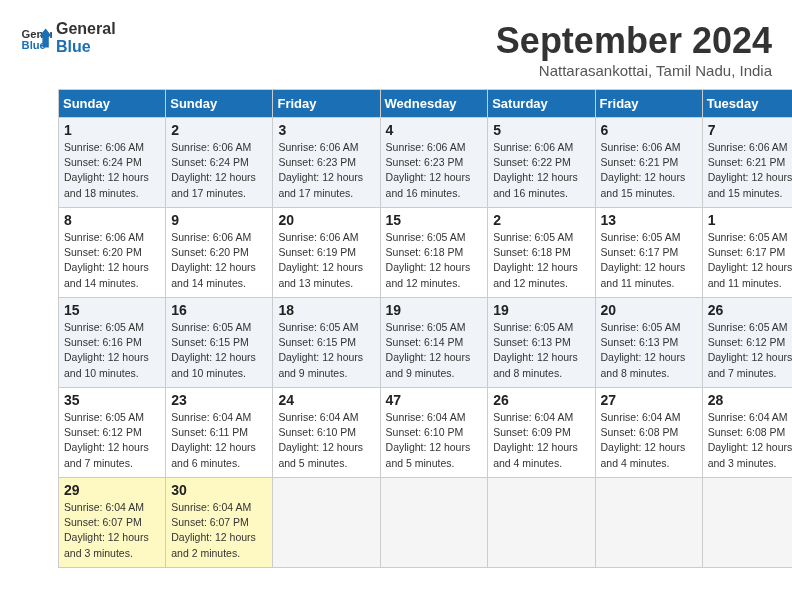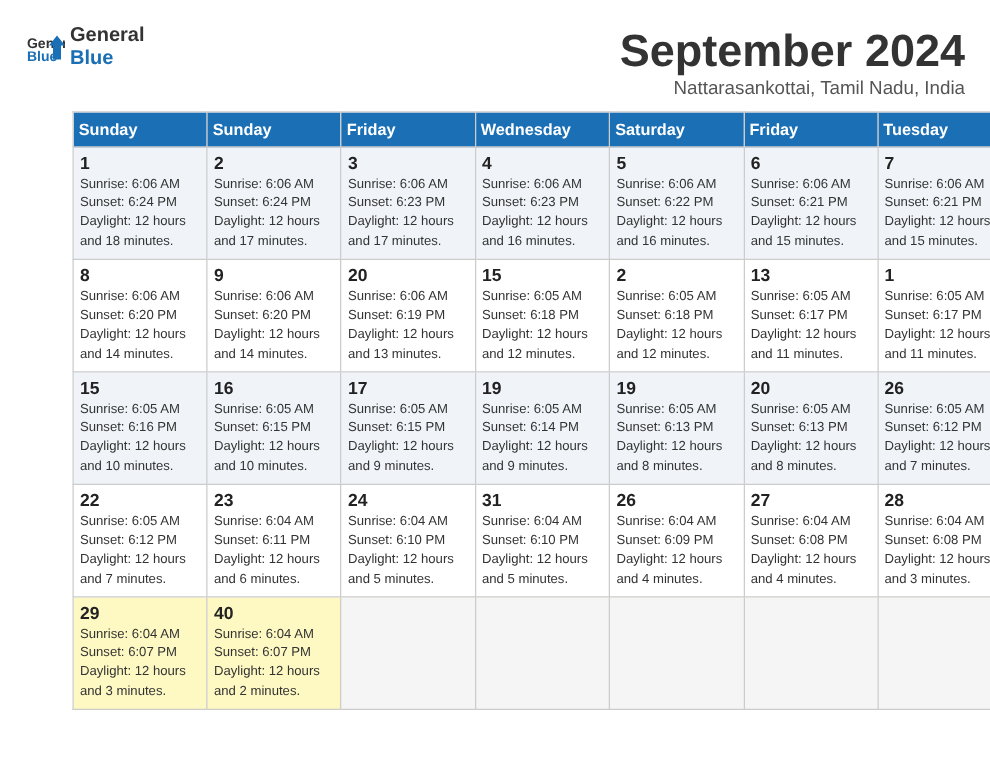--- a/index.html
+++ b/index.html
@@ -181,21 +181,21 @@
       <tr style="background: rgb(240, 244, 248); padding-left: 32px;">
         <td>
           <span class="day-num">15</span>
           <div class="day-info">Sunrise: 6:05 AM<br>Sunset: 6:16 PM<br>Daylight: 12 hours<br>and 10 minutes.</div>
         </td>
         <td>
           <span class="day-num">16</span>
           <div class="day-info">Sunrise: 6:05 AM<br>Sunset: 6:15 PM<br>Daylight: 12 hours<br>and 10 minutes.</div>
         </td>
         <td>
-          <span class="day-num">17</span>
+          <span class="day-num">18</span>
           <div class="day-info">Sunrise: 6:05 AM<br>Sunset: 6:15 PM<br>Daylight: 12 hours<br>and 9 minutes.</div>
         </td>
         <td>
           <span class="day-num">19</span>
           <div class="day-info">Sunrise: 6:05 AM<br>Sunset: 6:14 PM<br>Daylight: 12 hours<br>and 9 minutes.</div>
         </td>
         <td>
           <span class="day-num">19</span>
           <div class="day-info">Sunrise: 6:05 AM<br>Sunset: 6:13 PM<br>Daylight: 12 hours<br>and 8 minutes.</div>
         </td>
@@ -203,33 +203,33 @@
           <span class="day-num">20</span>
           <div class="day-info">Sunrise: 6:05 AM<br>Sunset: 6:13 PM<br>Daylight: 12 hours<br>and 8 minutes.</div>
         </td>
         <td>
           <span class="day-num">26</span>
           <div class="day-info">Sunrise: 6:05 AM<br>Sunset: 6:12 PM<br>Daylight: 12 hours<br>and 7 minutes.</div>
         </td>
       </tr>
       <tr style="background: rgb(255, 255, 255);">
         <td>
-          <span class="day-num">22</span>
+          <span class="day-num">35</span>
           <div class="day-info">Sunrise: 6:05 AM<br>Sunset: 6:12 PM<br>Daylight: 12 hours<br>and 7 minutes.</div>
         </td>
         <td>
           <span class="day-num">23</span>
           <div class="day-info">Sunrise: 6:04 AM<br>Sunset: 6:11 PM<br>Daylight: 12 hours<br>and 6 minutes.</div>
         </td>
         <td>
           <span class="day-num">24</span>
           <div class="day-info">Sunrise: 6:04 AM<br>Sunset: 6:10 PM<br>Daylight: 12 hours<br>and 5 minutes.</div>
         </td>
         <td>
-          <span class="day-num">31</span>
+          <span class="day-num">47</span>
           <div class="day-info">Sunrise: 6:04 AM<br>Sunset: 6:10 PM<br>Daylight: 12 hours<br>and 5 minutes.</div>
         </td>
         <td>
           <span class="day-num">26</span>
           <div class="day-info">Sunrise: 6:04 AM<br>Sunset: 6:09 PM<br>Daylight: 12 hours<br>and 4 minutes.</div>
         </td>
         <td>
           <span class="day-num">27</span>
           <div class="day-info">Sunrise: 6:04 AM<br>Sunset: 6:08 PM<br>Daylight: 12 hours<br>and 4 minutes.</div>
         </td>
@@ -237,21 +237,21 @@
           <span class="day-num">28</span>
           <div class="day-info">Sunrise: 6:04 AM<br>Sunset: 6:08 PM<br>Daylight: 12 hours<br>and 3 minutes.</div>
         </td>
       </tr>
       <tr style="background: #fef9c3;">
         <td>
           <span class="day-num">29</span>
           <div class="day-info">Sunrise: 6:04 AM<br>Sunset: 6:07 PM<br>Daylight: 12 hours<br>and 3 minutes.</div>
         </td>
         <td>
-          <span class="day-num">40</span>
+          <span class="day-num">30</span>
           <div class="day-info">Sunrise: 6:04 AM<br>Sunset: 6:07 PM<br>Daylight: 12 hours<br>and 2 minutes.</div>
         </td>
         <td class="empty" style="background: rgb(245, 245, 245);"></td>
         <td class="empty" style="background: rgb(245, 245, 245);"></td>
         <td class="empty" style="background: rgb(245, 245, 245);"></td>
         <td class="empty" style="background: rgb(245, 245, 245);"></td>
         <td class="empty" style="background: rgb(245, 245, 245);"></td>
       </tr>
     </tbody>
 </table>

